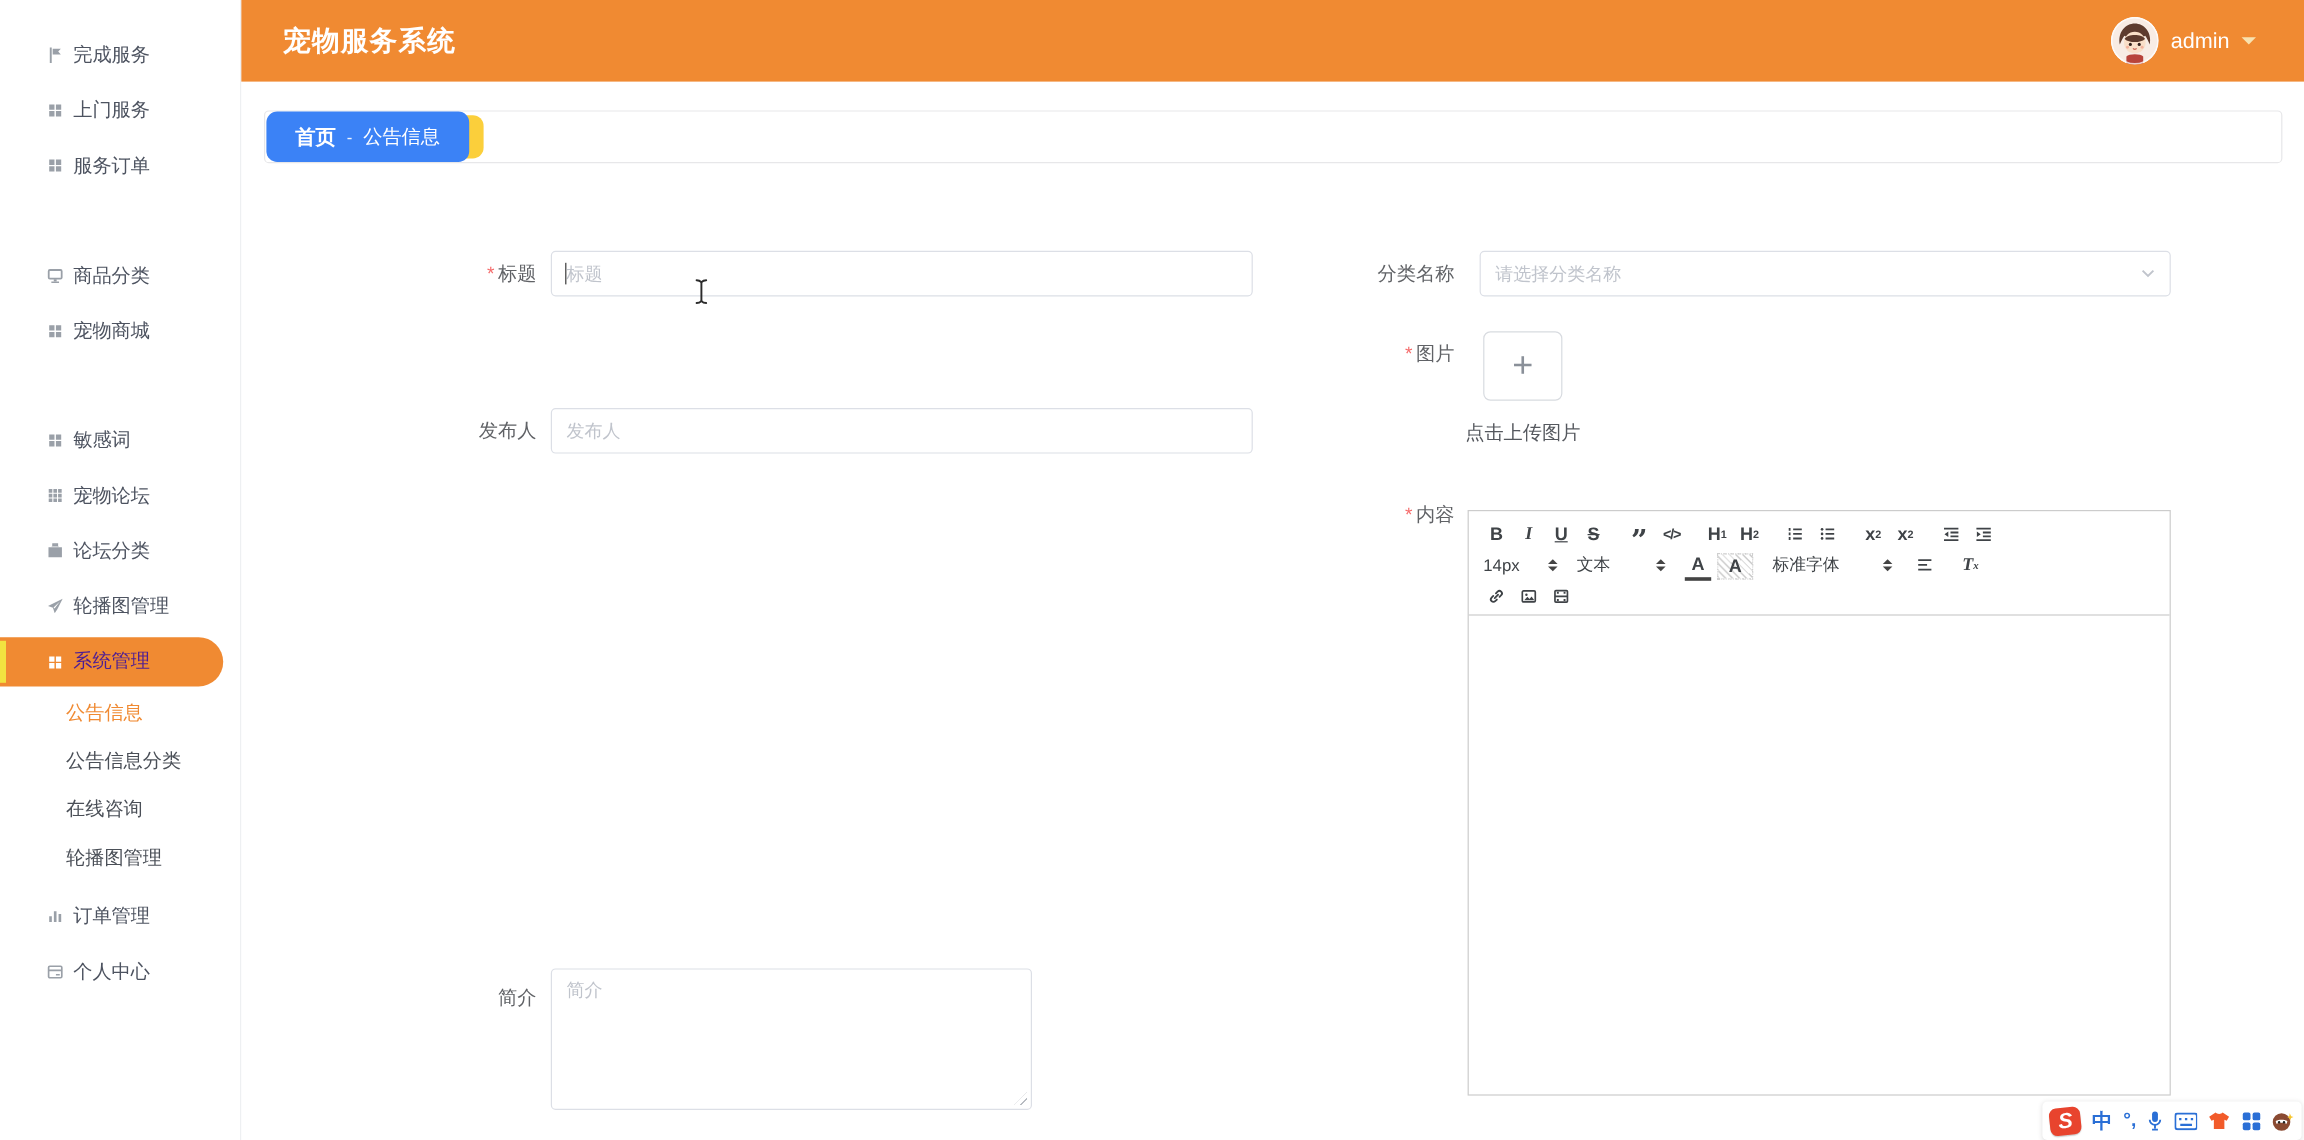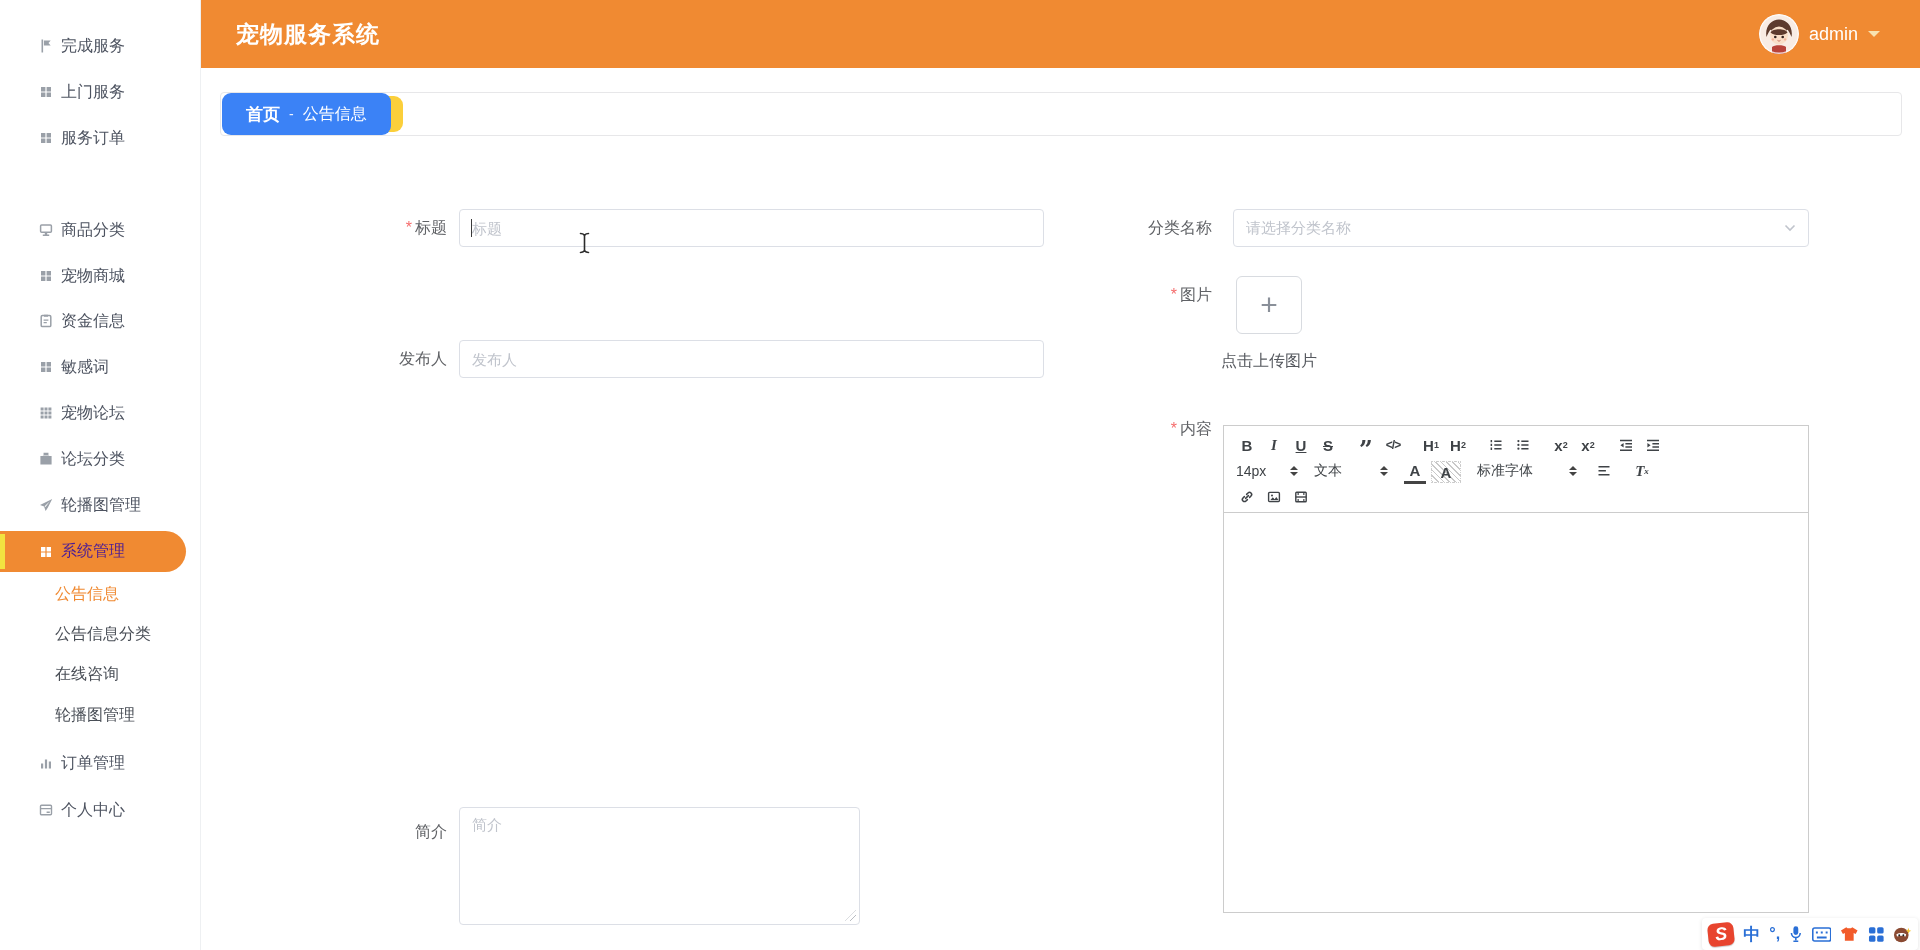--- a/index.html
+++ b/index.html
@@ -139,29 +139,20 @@
       <span>商品分类</span>
     </div>
     <div class="nav-item" style="top:256px">
       <span class="ico">
           <svg viewBox="0 0 16 16" fill="currentColor">
             <path d="M3 3h4.4v4.4H3zM8.6 3H13v4.4H8.6zM3 8.6h4.4V13H3zM8.6 8.6H13V13H8.6z"></path>
           </svg>
         </span>
       <span>宠物商城</span>
     </div>
-    <div class="nav-item" style="top:301px">
-      <span class="ico">
-          <svg viewBox="0 0 16 16">
-            <rect x="3.2" y="2.6" width="9.6" height="11" rx="1.2" fill="none" stroke="currentColor" stroke-width="1.5"></rect>
-            <path fill="currentColor" d="M6 1.8h4v2H6zM5.6 6.4h4.8v1.3H5.6zM5.6 9h3.2v1.3H5.6z"></path>
-          </svg>
-        </span>
-      <span>资金信息</span>
-    </div>
     <div class="nav-item" style="top:347px">
       <span class="ico">
           <svg viewBox="0 0 16 16" fill="currentColor">
             <path d="M3 3h4.4v4.4H3zM8.6 3H13v4.4H8.6zM3 8.6h4.4V13H3zM8.6 8.6H13V13H8.6z"></path>
           </svg>
         </span>
       <span>敏感词</span>
     </div>
     <div class="nav-item" style="top:393px">
       <span class="ico">

